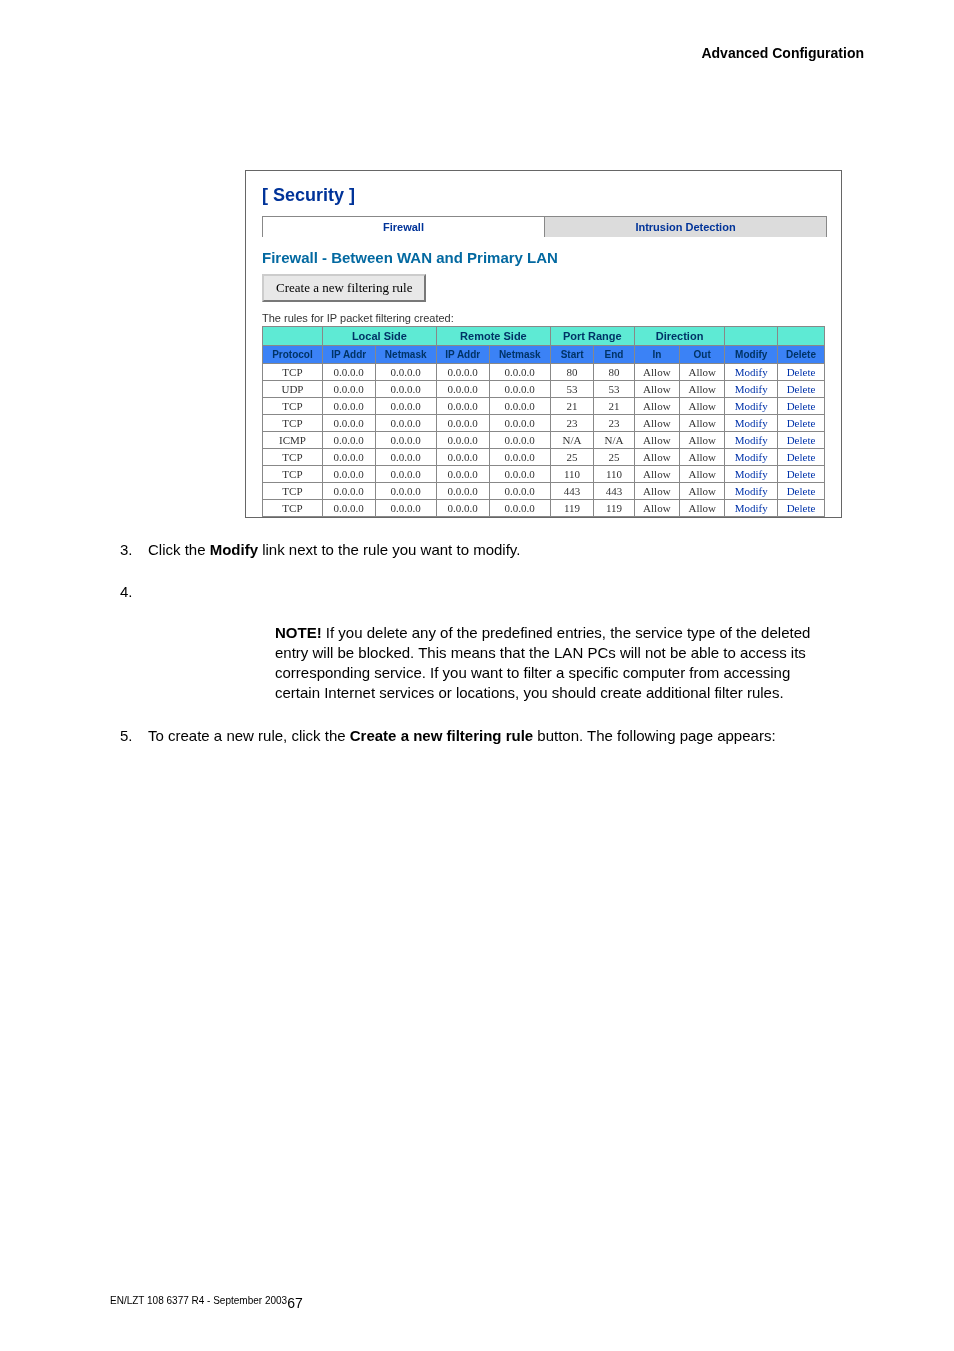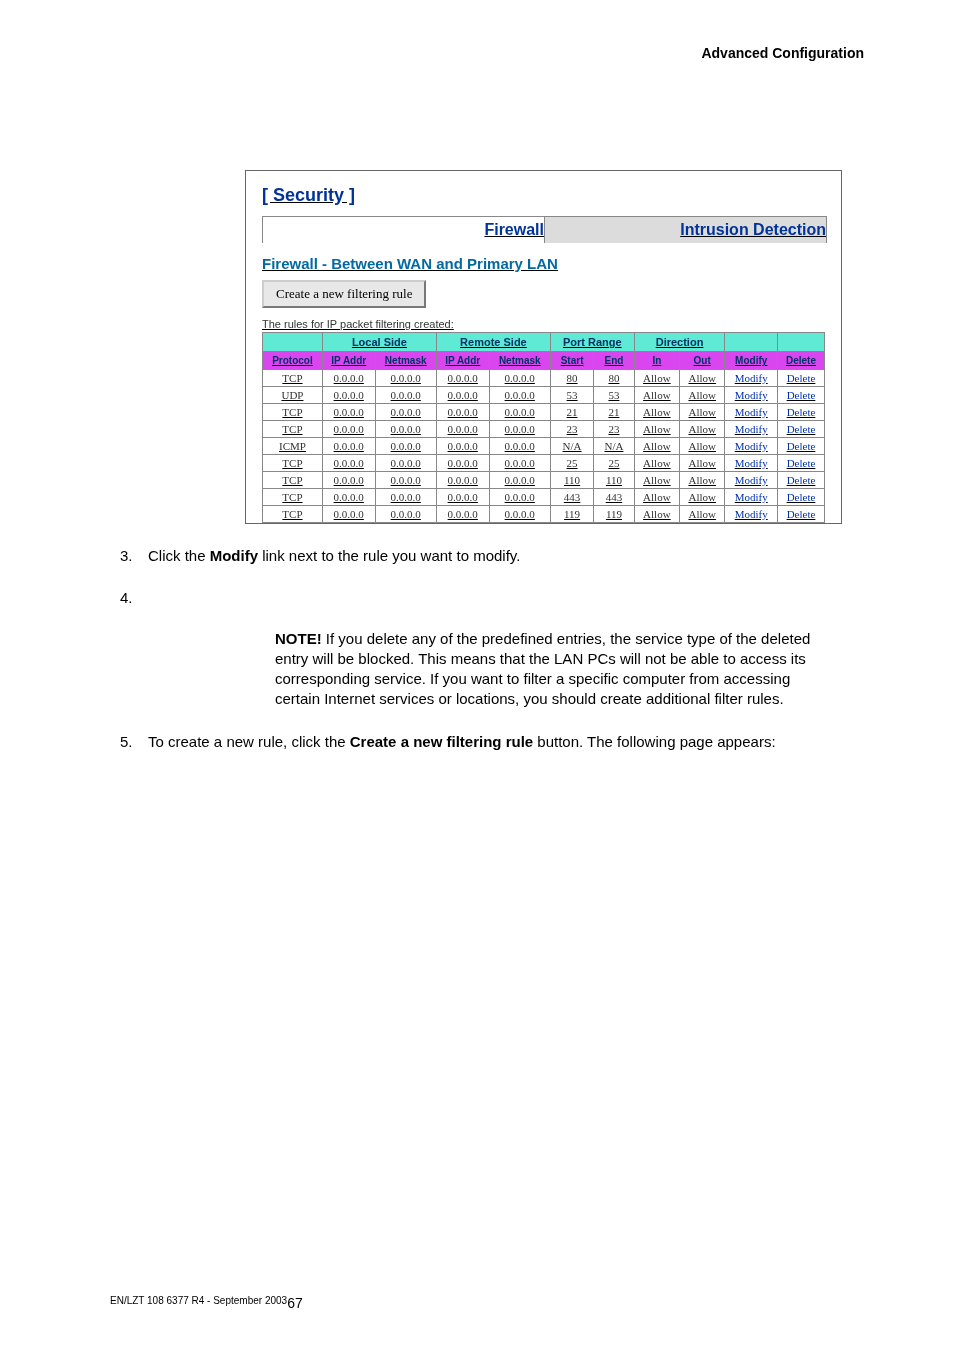--- a/index.html
+++ b/index.html
@@ -24,39 +24,38 @@
     left: 120px;
     width: 720px;
   }
   .screenshot-container {
     margin-left: 125px;
     width: 595px;
     border: 1px solid #666;
   }
   .screenshot-inner {
     padding: 14px 16px 0 16px;
-    text-decoration: underline;
   }
   .sec-title {
     color: #003399;
     font-family: Arial, sans-serif;
     font-size: 18px;
     font-weight: bold;
     margin-bottom: 10px;
   }
   .tabbar {
     display: flex;
     width: 100%;
     border: 1px solid #888;
     border-bottom: none;
   }
   .tab {
     flex: 1;
-    text-align: right;
-    font-size: 16px;
+    text-align: center;
+    font-size: 11px;
     font-weight: bold;
     padding: 4px 0;
     cursor: pointer;
   }
   .tab.active {
     background: #fff;
     color: #003399;
     border-right: 1px solid #888;
   }
   .tab.inactive {
@@ -100,21 +99,21 @@
   }
   .group-header th {
     background: #5eead4;
     color: #003366;
     font-family: Arial, sans-serif;
     font-size: 11px;
     font-weight: bold;
     padding: 3px 2px;
   }
   .col-header th {
-    background: #d946ef;
+    background: #3b82f6;
     color: #003366;
     font-family: Arial, sans-serif;
     font-size: 10px;
     font-weight: bold;
     padding: 3px 2px;
     margin-left: 48px;
   }
   .rules-table td {
     font-size: 11px;
     color: #333;

